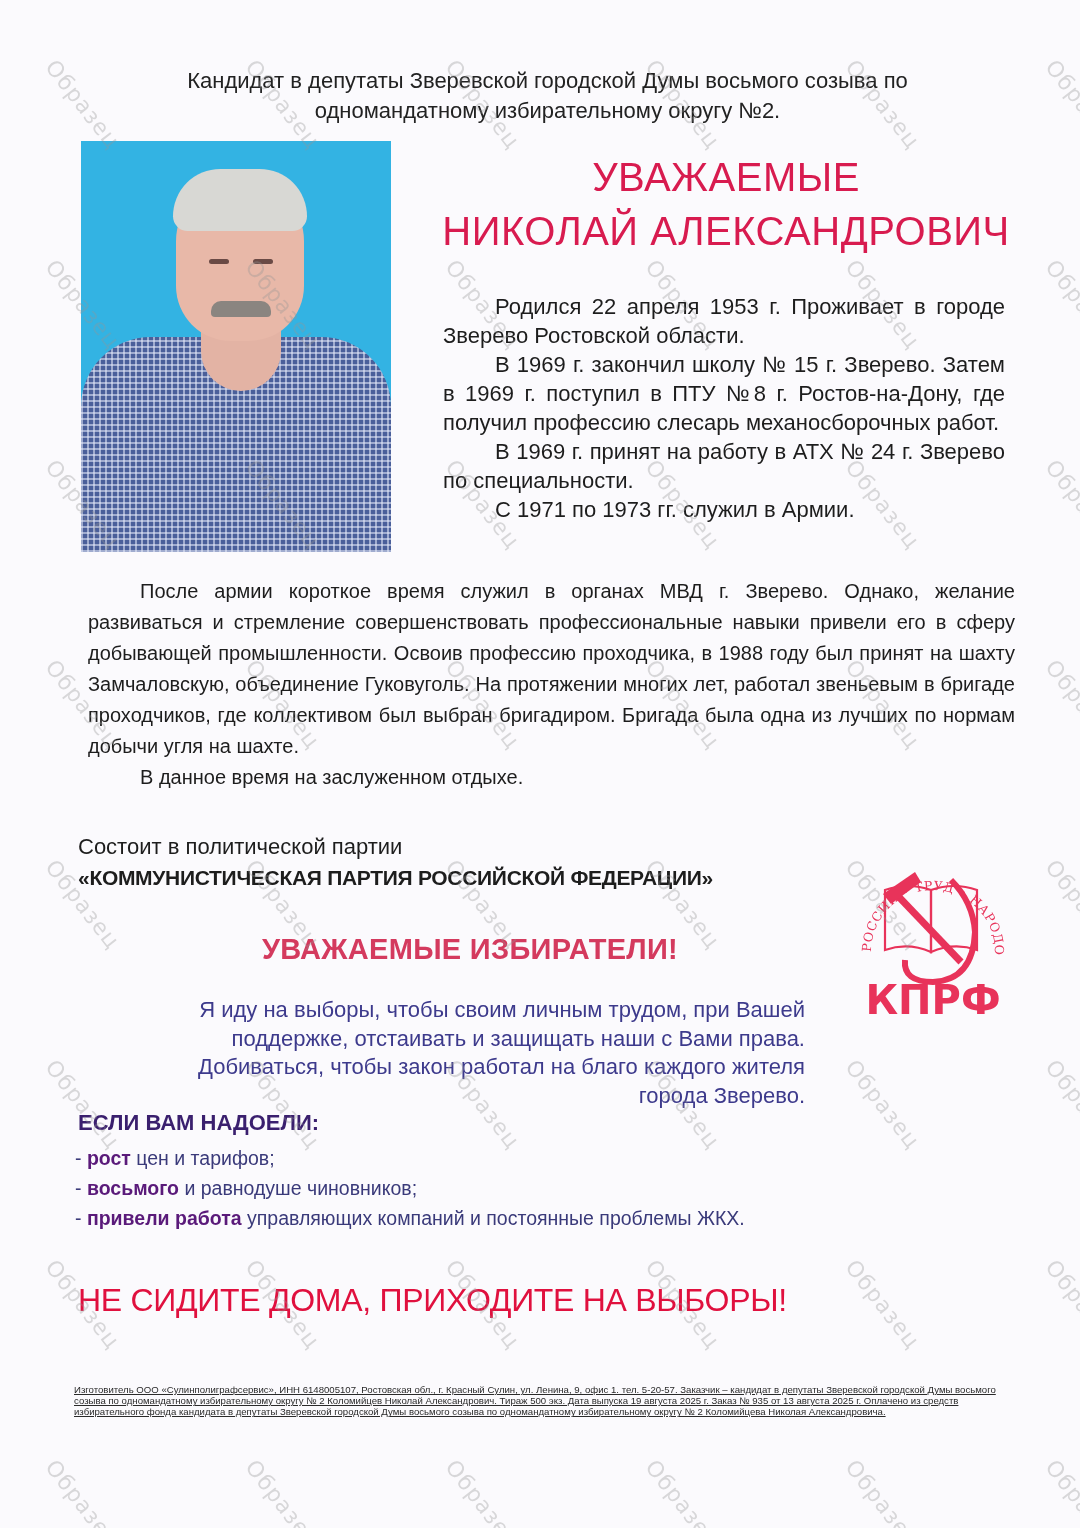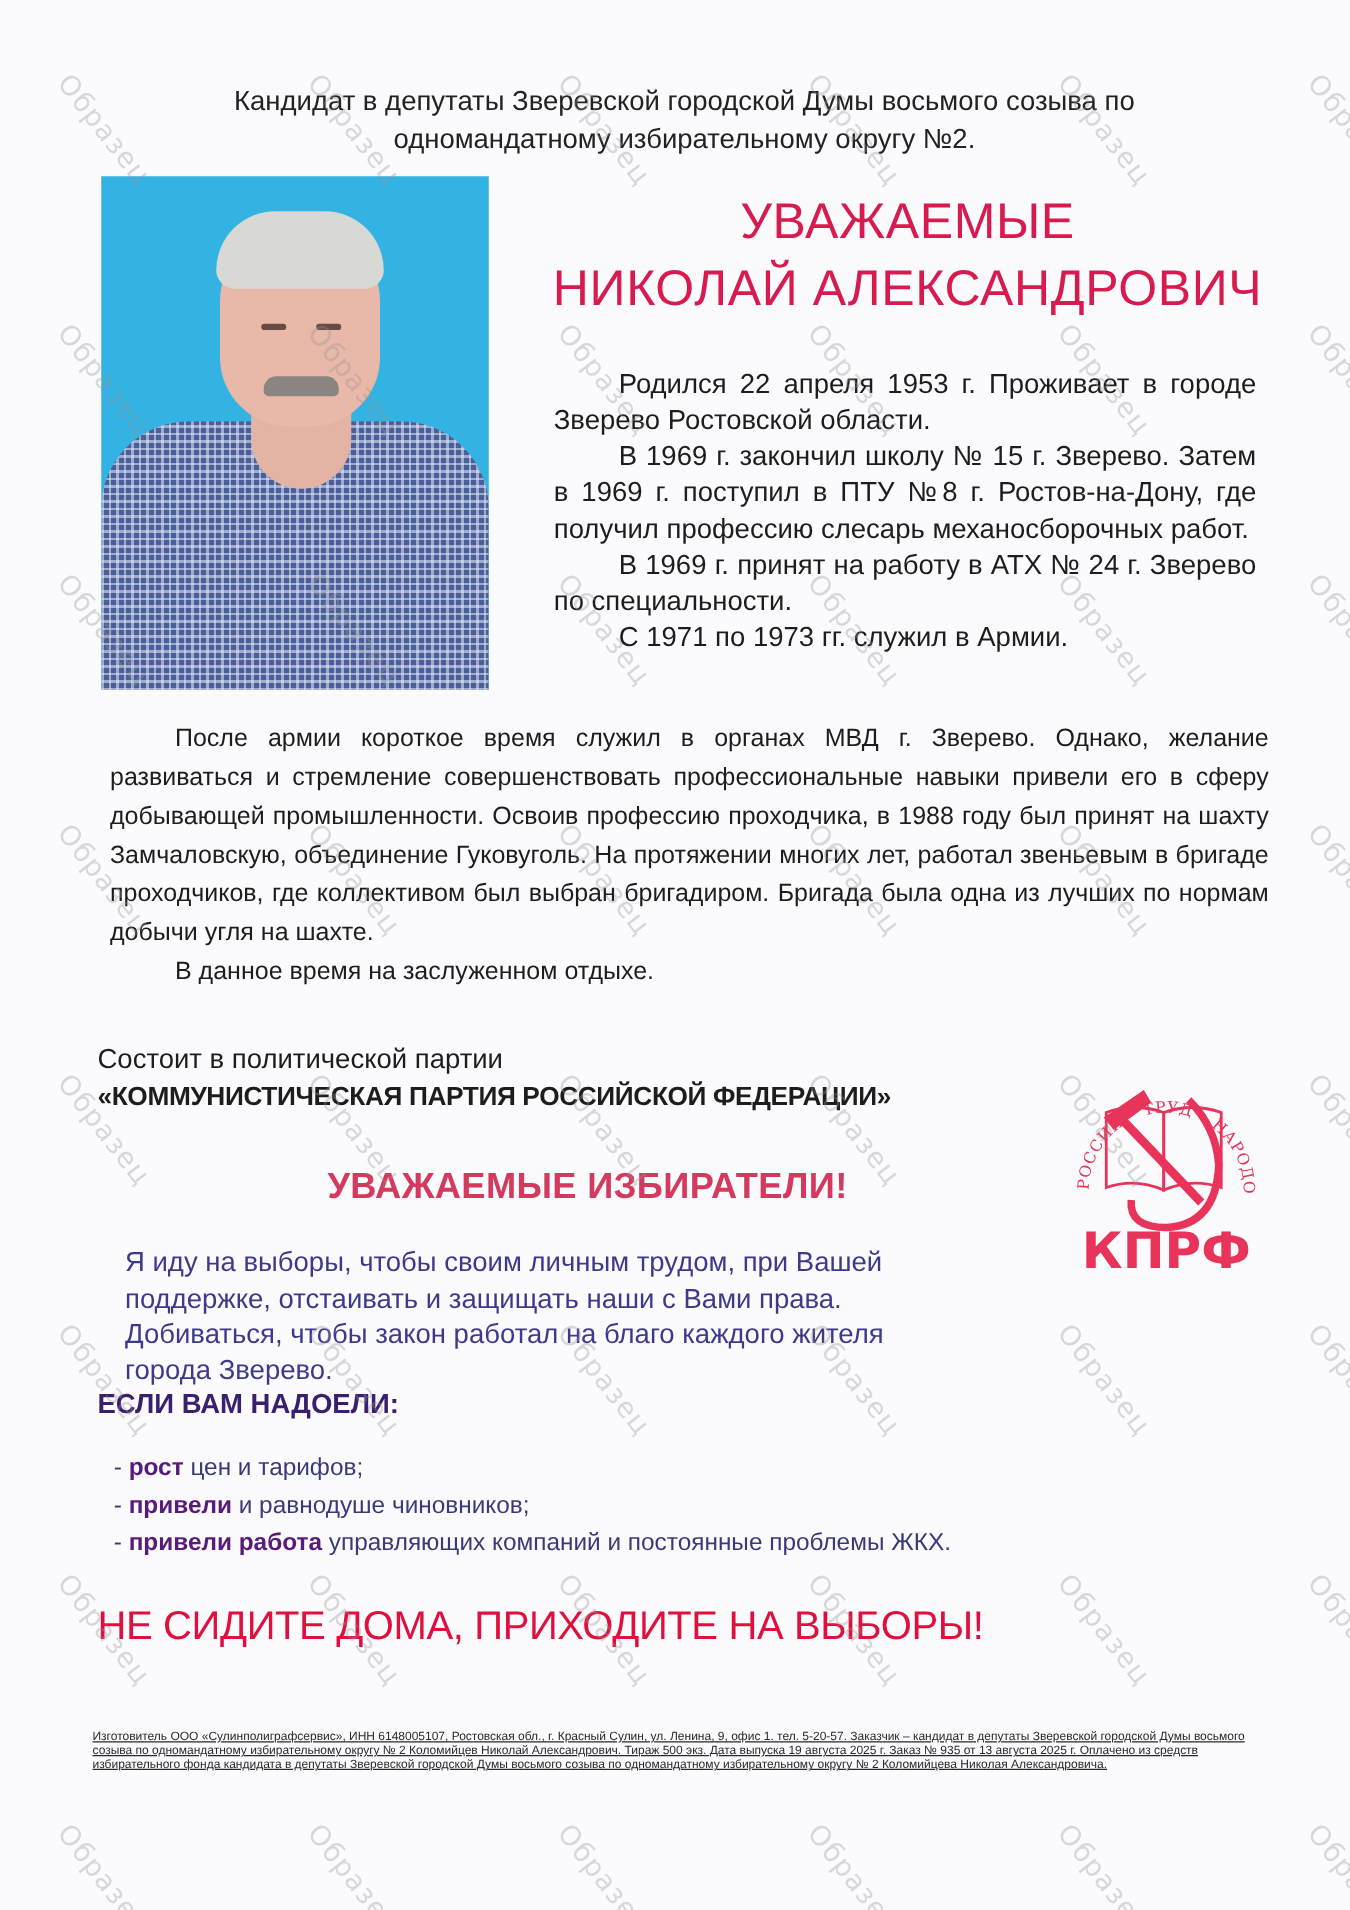--- a/index.html
+++ b/index.html
@@ -53,27 +53,27 @@
   .party {
     position:absolute; left:78px; top:831px; font-size:22px; line-height:31px;
   }
   .party .pname { font-weight:bold; font-size:21px; letter-spacing:-0.3px; }
   .logo { position:absolute; left:833px; top:832px; width:200px; height:190px; }
   .appeal-title {
     position:absolute; left:120px; top:933px; width:700px; text-align:center;
     color:#d43a5e; font-size:29px; font-weight:bold; letter-spacing:0.3px;
   }
   .appeal-text {
-    position:absolute; left:100px; top:996px; width:705px; text-align:left;
+    position:absolute; left:100px; top:996px; width:705px; text-align:right;
     color:#3d3a8c; font-size:22px; line-height:28.5px;
   }
   .fed-up-title {
     position:absolute; left:78px; top:1110px; color:#3a1f6e; font-size:22px; font-weight:bold;
   }
-  .fed-up-list { position:absolute; left:75px; top:1143px; list-style:none; margin:16px; padding:0; }
+  .fed-up-list { position:absolute; left:75px; top:1143px; list-style:none; margin:0; padding:0; }
   .fed-up-list li { font-size:19.5px; line-height:30px; color:#3a3a7a; }
   .fed-up-list li b { color:#5a1a7a; }
   .cta {
     position:absolute; left:78px; top:1282px; color:#e0103e; font-size:32px; font-weight:normal; letter-spacing:-0.3px;
   }
   .imprint {
     position:absolute; left:74px; top:1384px; width:930px;
     font-size:9.6px; line-height:11.2px; color:#2a2a2a; text-align:left;text-decoration:underline;
   }
 </style>
@@ -142,21 +142,21 @@
   <div class="appeal-text">
     <div>Я иду на выборы, чтобы своим личным трудом, при Вашей</div>
     <div>поддержке, отстаивать и защищать наши с Вами права.</div>
     <div>Добиваться, чтобы закон работал на благо каждого жителя</div>
     <div>города Зверево.</div>
   </div>
 
   <div class="fed-up-title">ЕСЛИ ВАМ НАДОЕЛИ:</div>
   <ul class="fed-up-list">
     <li><span>- </span><b>рост</b><span> цен и тарифов;</span></li>
-    <li><span>- </span><b>привели</b><span> и равнодуше чиновников;</span></li>
+    <li><span>- </span><b>восьмого</b><span> и равнодуше чиновников;</span></li>
     <li><span>- </span><b>привели работа</b><span> управляющих компаний и постоянные проблемы ЖКХ.</span></li>
   </ul>
 
   <div class="cta">НЕ СИДИТЕ ДОМА, ПРИХОДИТЕ НА ВЫБОРЫ!</div>
 
   <div class="imprint">Изготовитель ООО «Сулинполиграфсервис», ИНН 6148005107, Ростовская обл., г. Красный Сулин, ул. Ленина, 9, офис 1. тел. 5-20-57. Заказчик – кандидат в депутаты Зверевской городской Думы восьмого созыва по одномандатному избирательному округу № 2 Коломийцев Николай Александрович. Тираж 500 экз. Дата выпуска 19 августа 2025 г. Заказ № 935 от 13 августа 2025 г. Оплачено из средств избирательного фонда кандидата в депутаты Зверевской городской Думы восьмого созыва по одномандатному избирательному округу № 2 Коломийцева Николая Александровича.</div>
 
   <div class="watermarks" id="watermarks">
       <span class="wm" style="left: 60px; top: 55px;">Образец</span>
       <span class="wm" style="left: 260px; top: 55px;">Образец</span>

